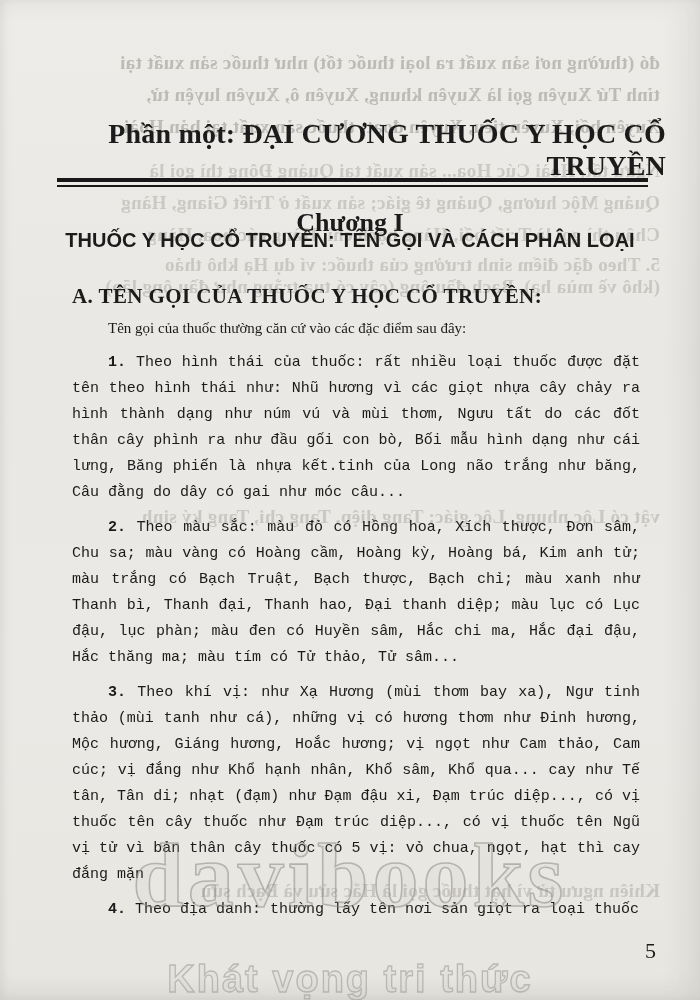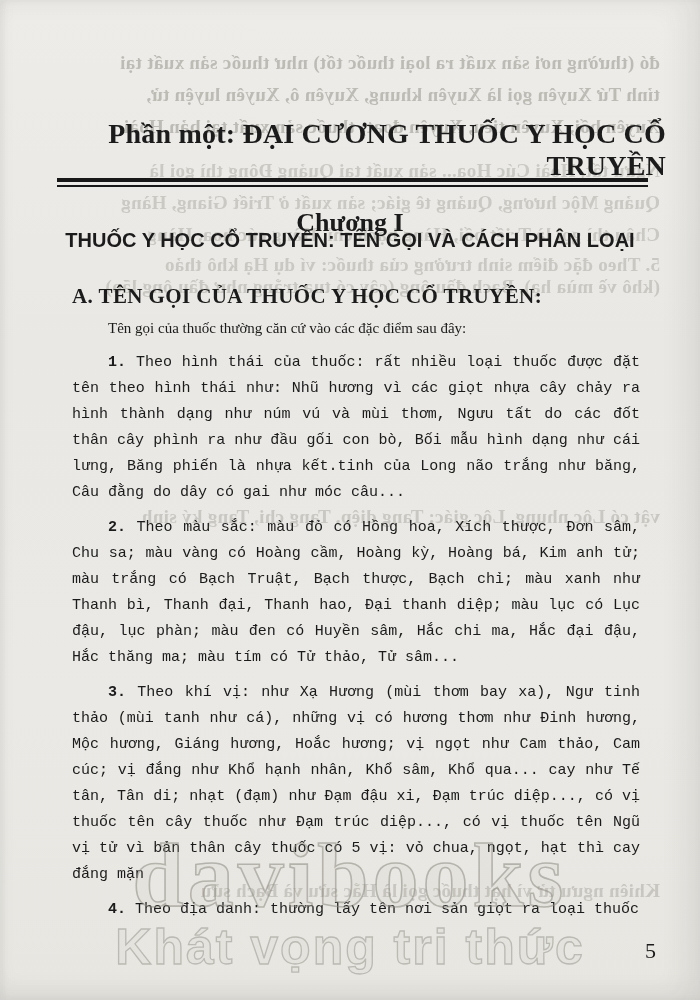--- a/index.html
+++ b/index.html
@@ -76,23 +76,23 @@
   
   .wm { position: absolute; left: 0; right: 0; text-align: center; pointer-events: none; }
   .wm-logo {
     top: 822px;
     font-family: "Liberation Serif", serif;
     font-size: 92px; font-weight: bold; letter-spacing: 4px;
     color: rgba(150, 148, 140, 0.06);
     -webkit-text-stroke: 1.6px rgba(140, 138, 130, 0.55);
   }
   .wm-slogan {
-    top: 918px;
+    top: 958px;
     font-family: "Liberation Sans", sans-serif;
-    font-size: 50px; font-weight: bold; letter-spacing: 2px;
+    font-size: 38px; font-weight: bold; letter-spacing: 2px;
     color: rgba(150, 148, 140, 0.05);
     -webkit-text-stroke: 1.3px rgba(145, 143, 135, 0.50);
   }
 
   
   .page-number {
     position: absolute; top: 938px; right: 44px;
     font-size: 22px;
   }
 </style>

